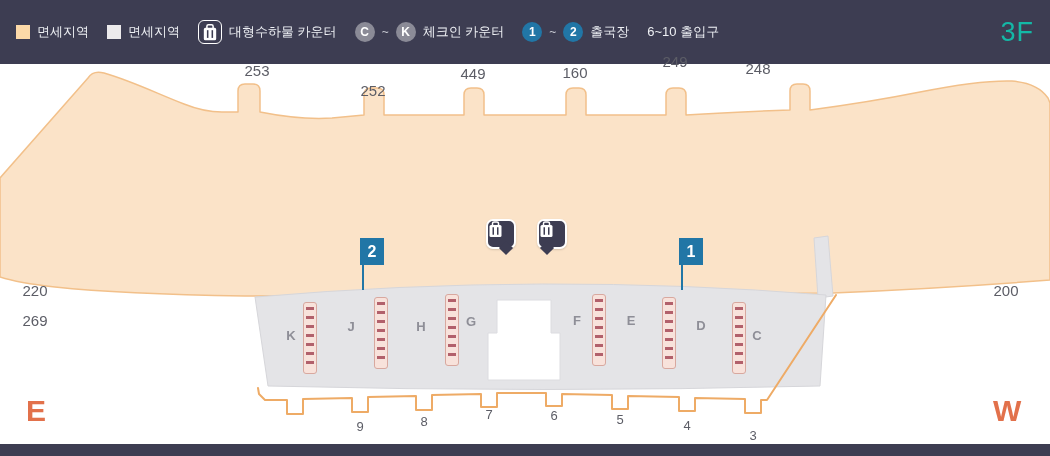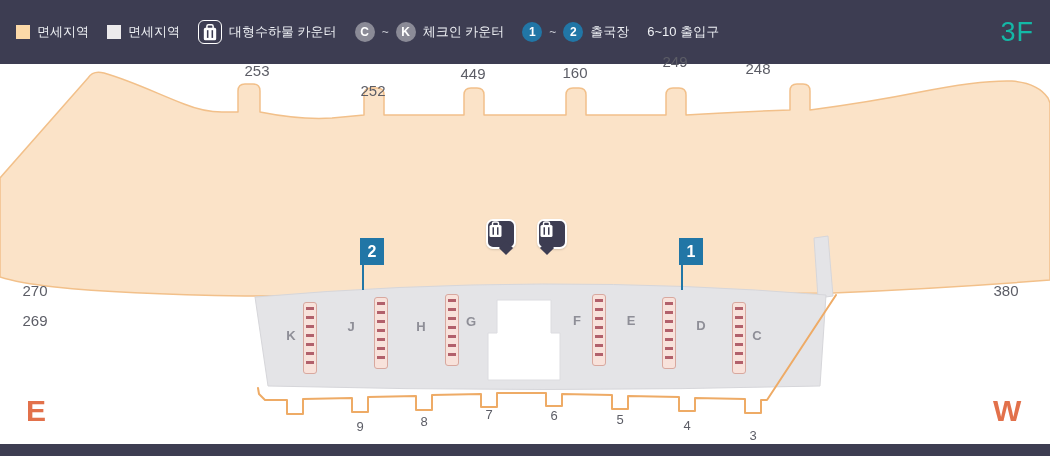--- a/index.html
+++ b/index.html
@@ -138,23 +138,23 @@
            L 767,352 L 836,247"></path>
     </svg>
 
     <span class="maplabel" style="left:237px;top:14px;">253</span>
     <span class="maplabel" style="left:353px;top:18px;margin-top:16px;">252</span>
     <span class="maplabel" style="left:453px;top:17px;">449</span>
     <span class="maplabel" style="left:555px;top:16px;">160</span>
     <span class="maplabel" style="left:655px;top:5px;">249</span>
     <span class="maplabel" style="left:738px;top:12px;">248</span>
 
-    <span class="maplabel" style="left:15px;top:234px;">270</span>
+    <span class="maplabel" style="left:15px;top:234px;">220</span>
     <span class="maplabel" style="left:15px;top:264px;">269</span>
-    <span class="maplabel" style="left:986px;top:234px;">380</span>
+    <span class="maplabel" style="left:986px;top:234px;">200</span>
 
     <div class="island" style="left:303px;top:254px;"></div>
     <div class="island" style="left:374px;top:249px;"></div>
     <div class="island" style="left:445px;top:246px;"></div>
     <div class="island" style="left:592px;top:246px;"></div>
     <div class="island" style="left:662px;top:249px;"></div>
     <div class="island" style="left:732px;top:254px;"></div>
 
     <span class="counter-letter" style="left:281px;top:280px;">K</span>
     <span class="counter-letter" style="left:341px;top:271px;">J</span>

